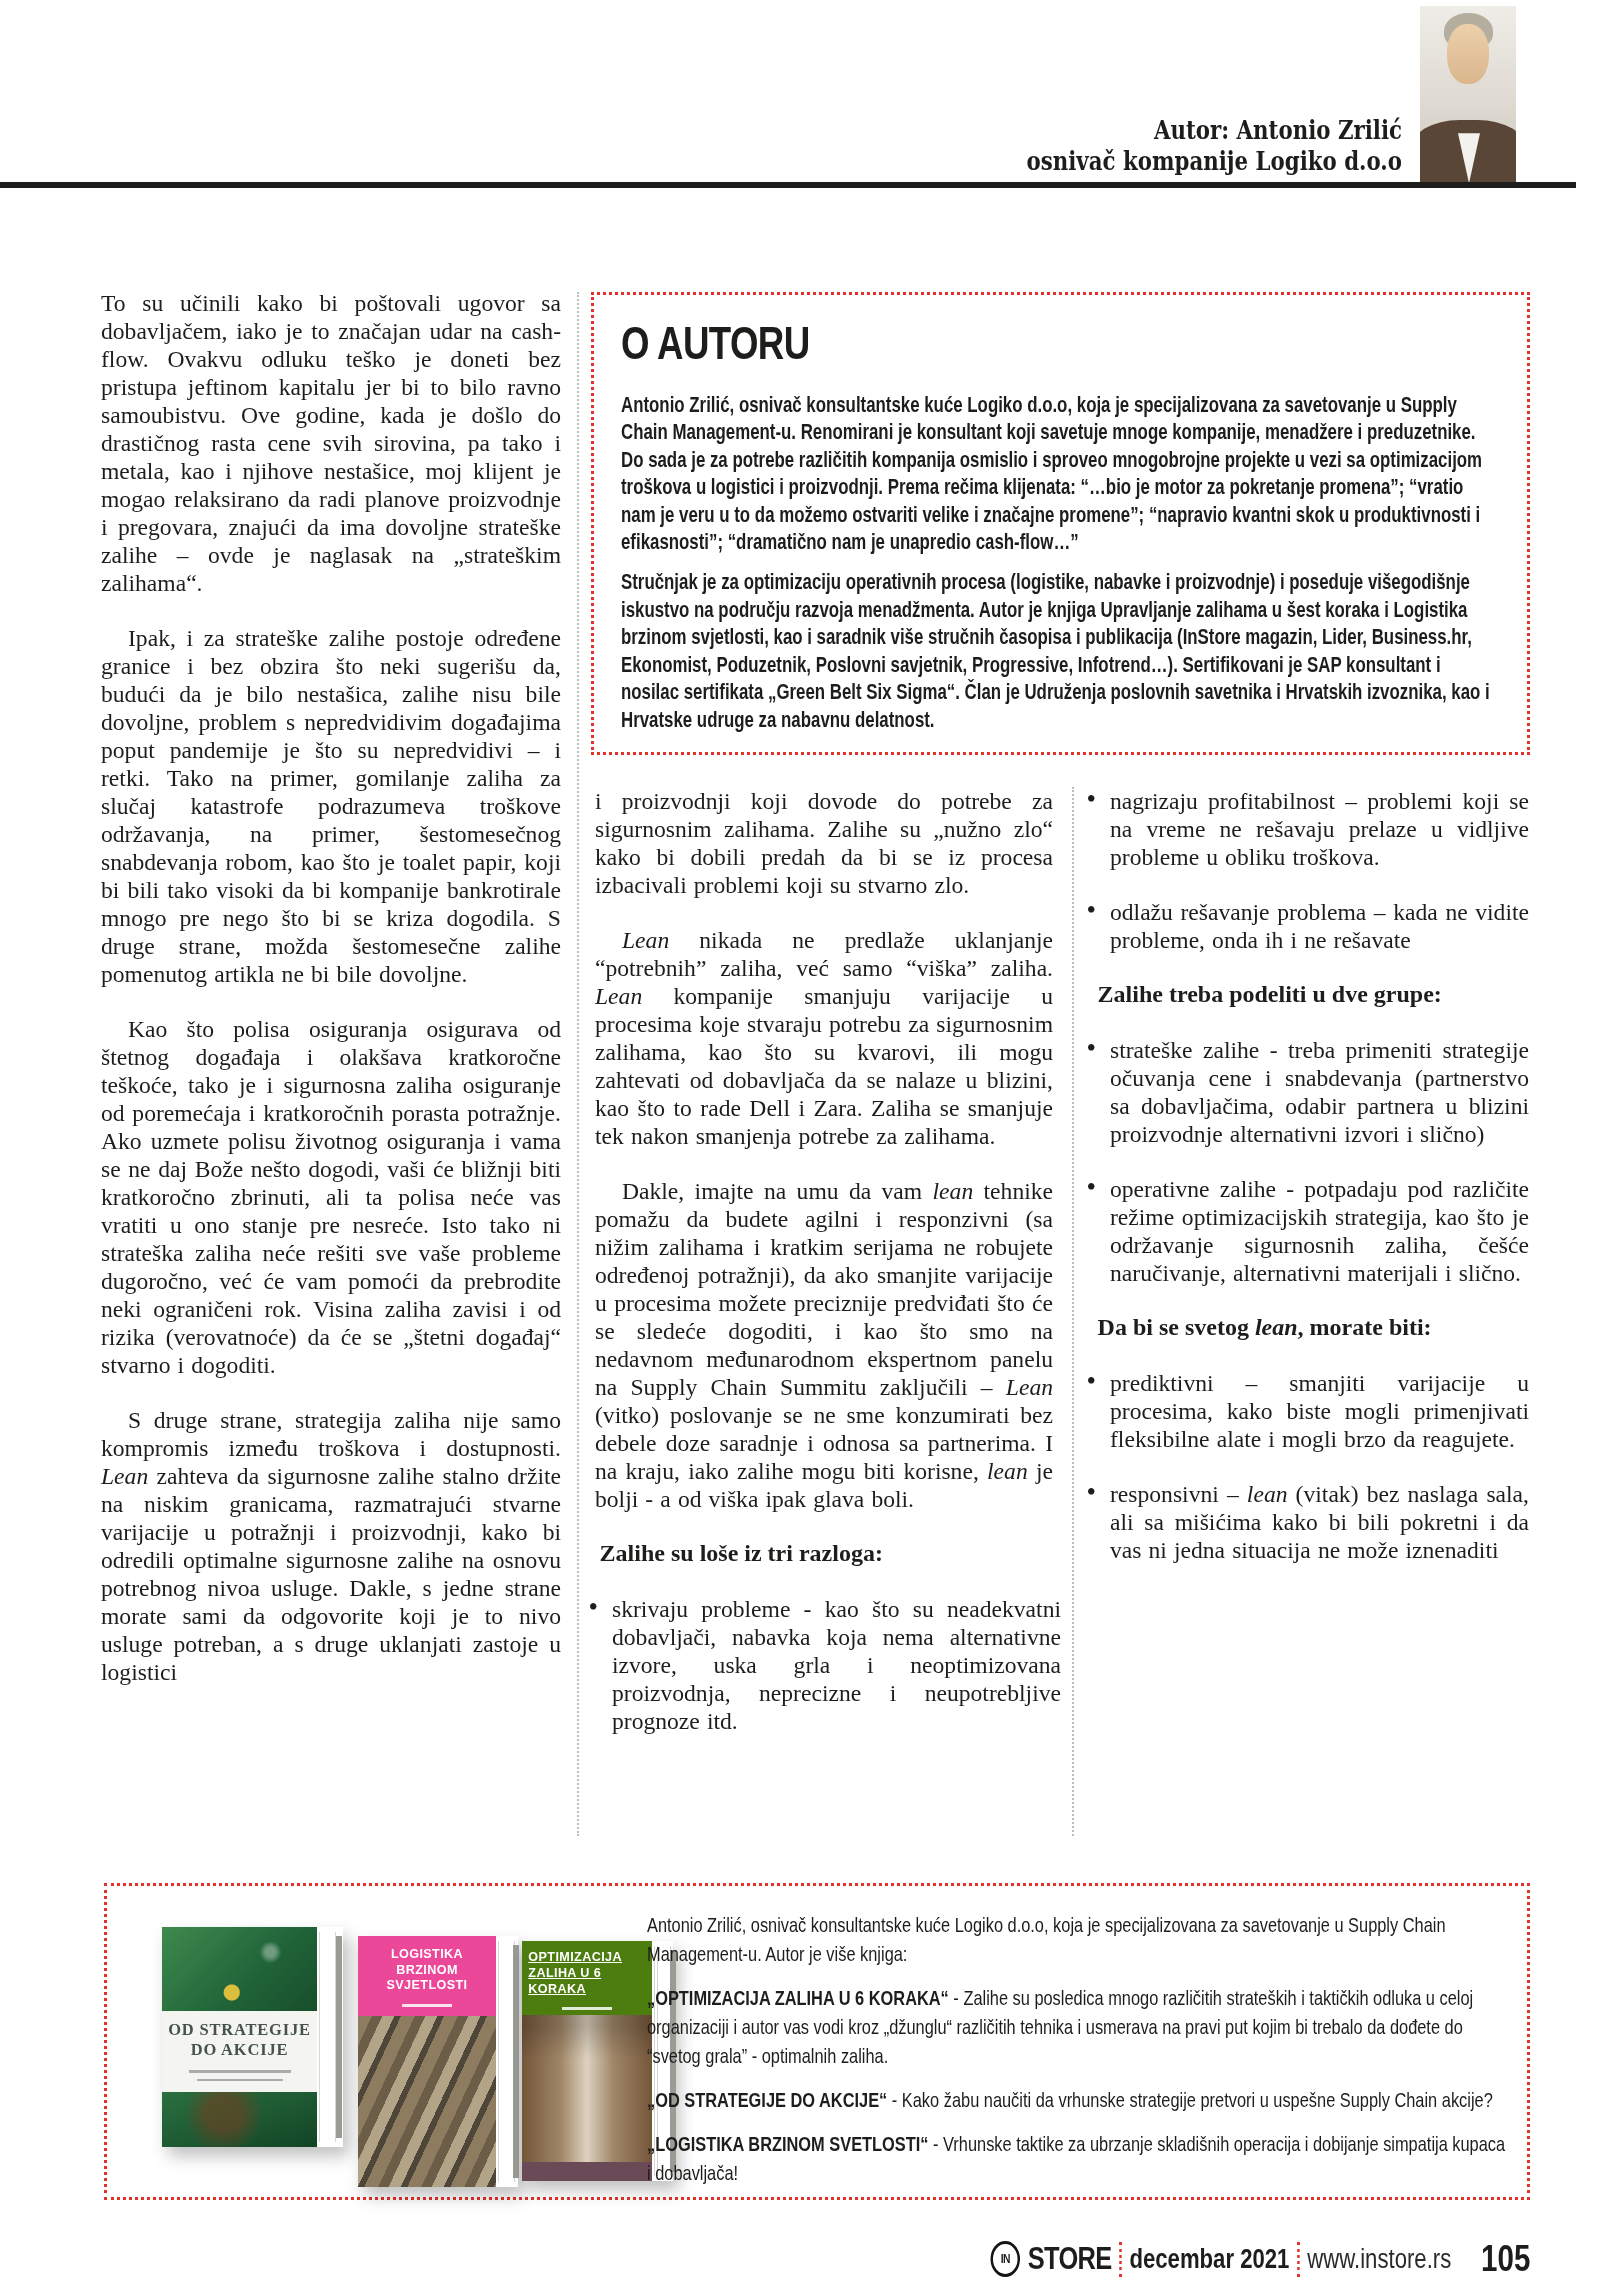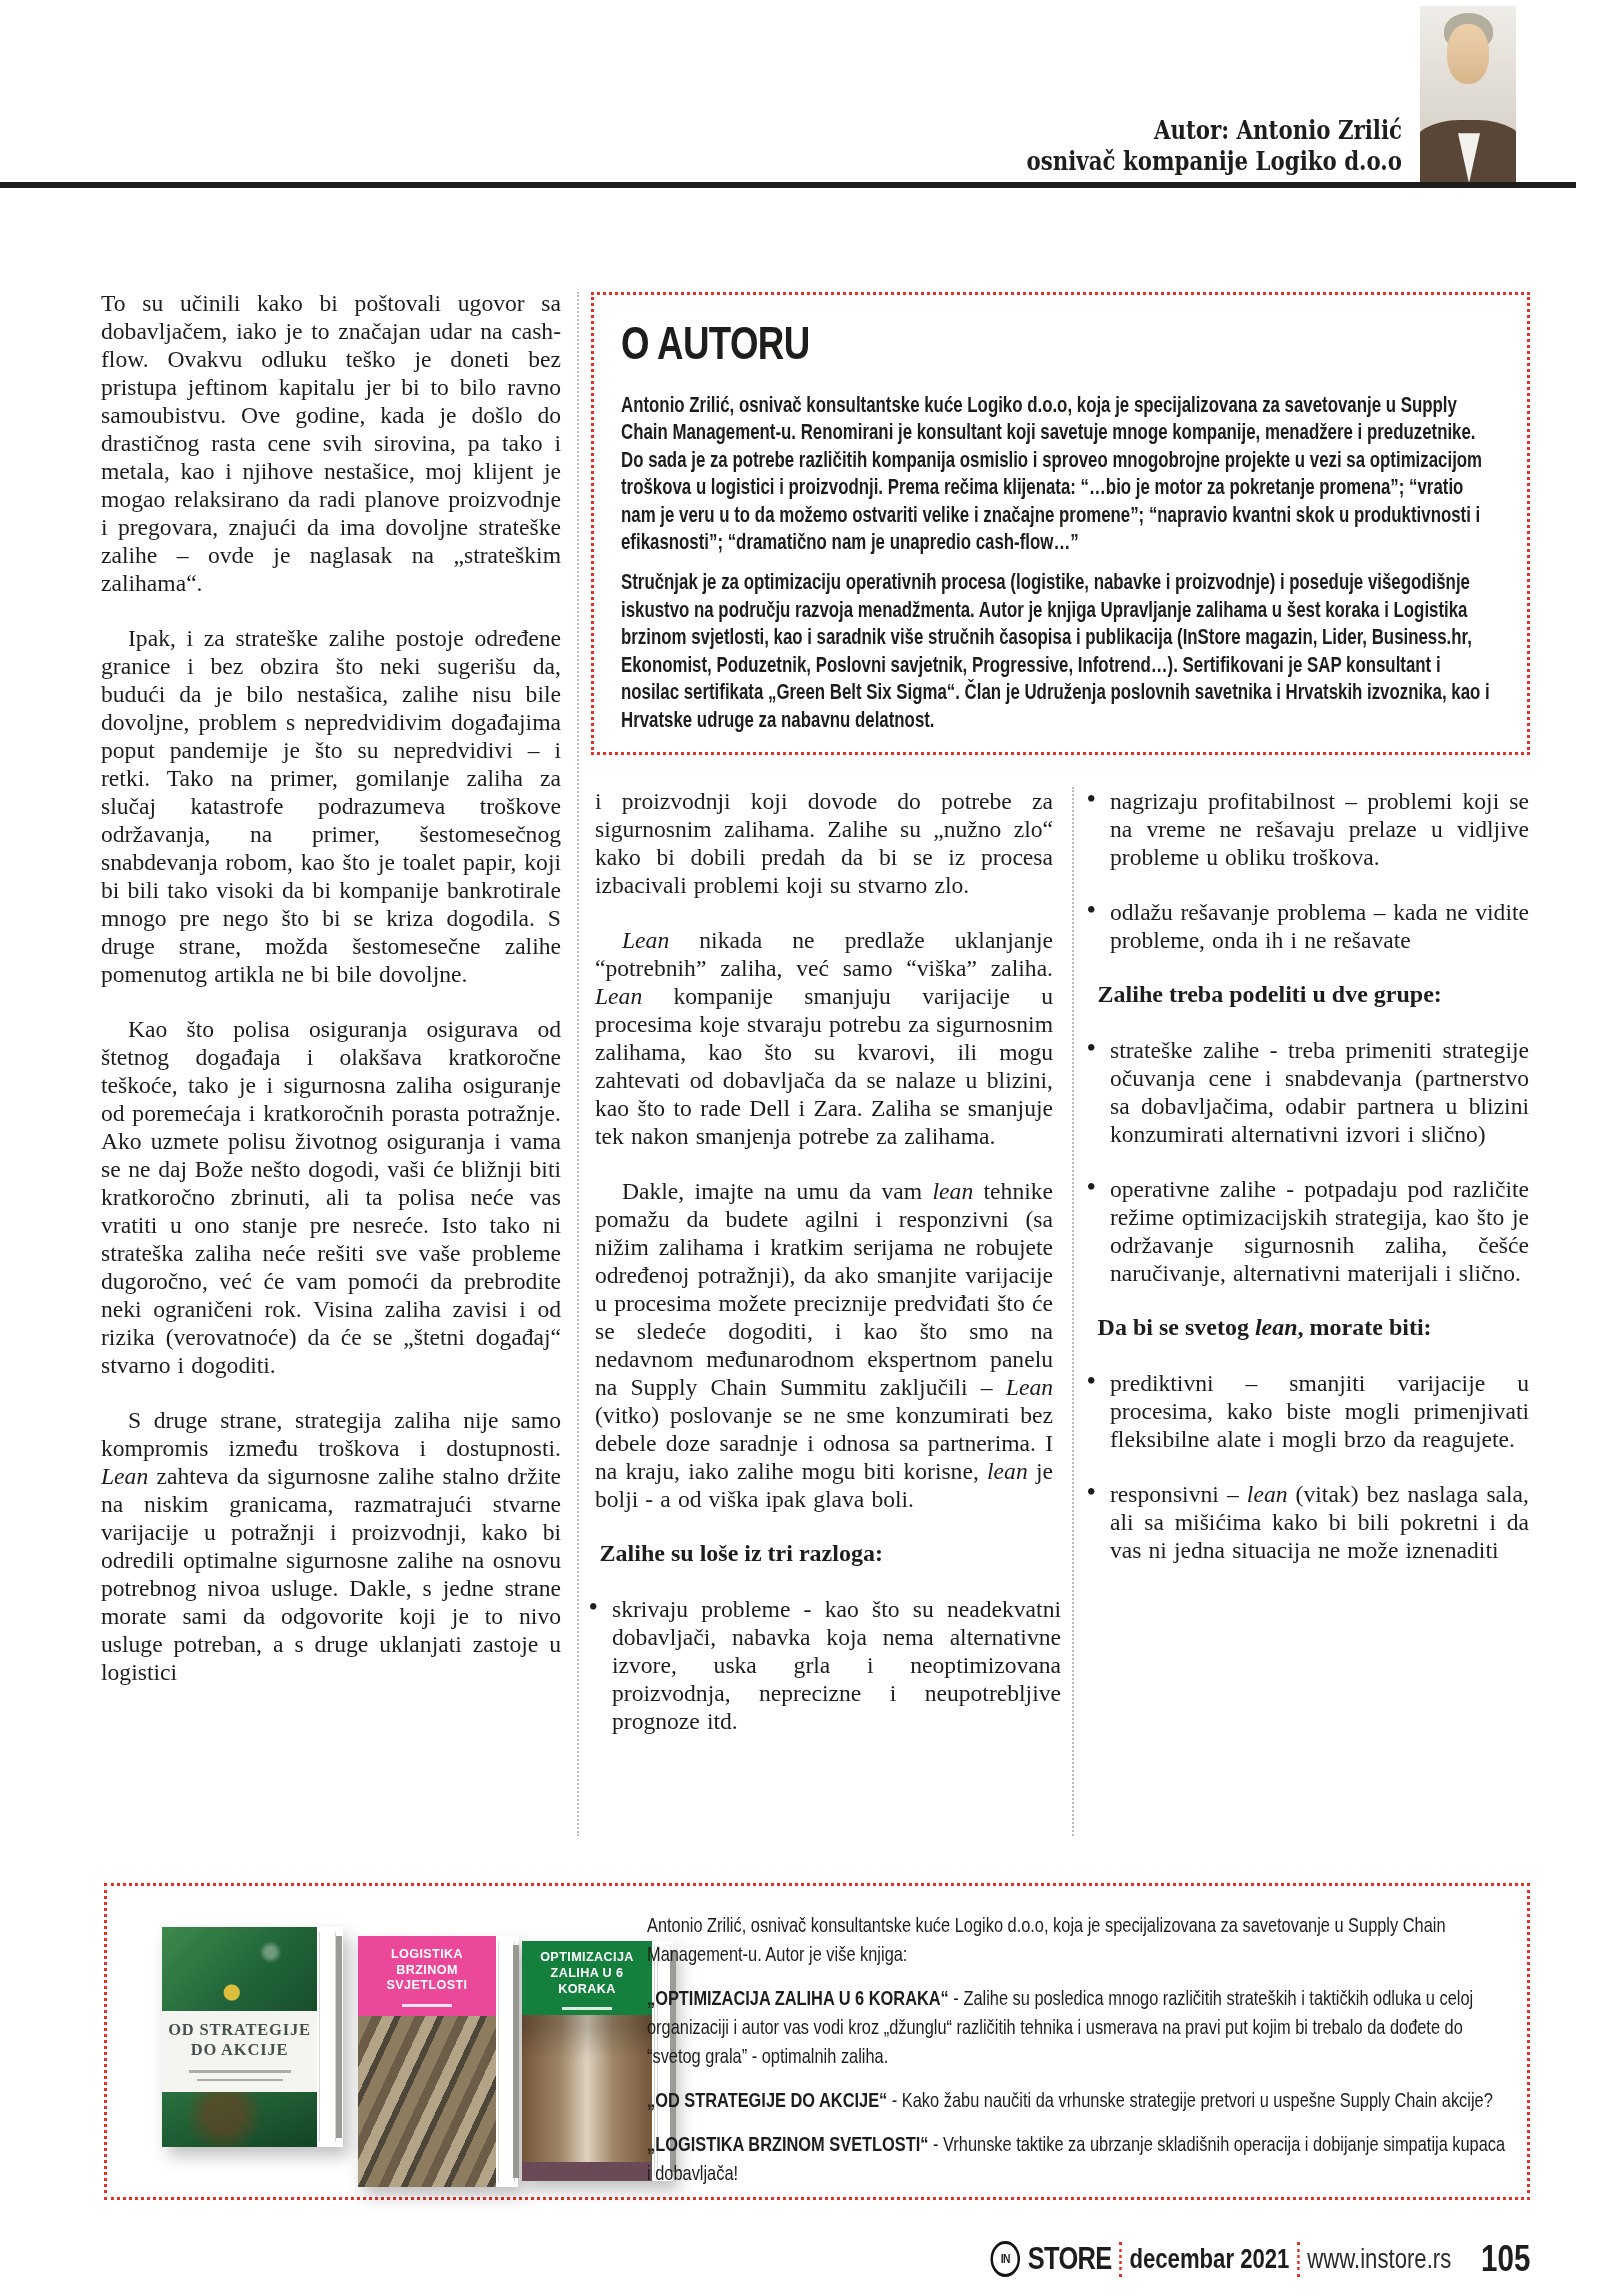--- a/index.html
+++ b/index.html
@@ -70,21 +70,21 @@
   .bookB .cover{position:absolute;left:0;top:0;width:138px;height:100%;}
   .bookB .pages{left:138px;} .bookB .backedge{left:155px;}
   .b-band{height:32%;background:#ec4899;color:#fff;text-align:center;box-sizing:border-box;padding:11px 7.9px 0;}
   .bk-title{font-family:"Liberation Sans",sans-serif;font-weight:bold;font-size:12.6px;line-height:15.7px;letter-spacing:0.4px;}
   .mini-bar{width:50px;height:3.1px;background:rgba(255,255,255,.85);margin:9.4px auto 0;}
   .b-photo{height:68%;background:
         repeating-linear-gradient(115deg,#8d7c60 0 12.6px,#6b5d48 12.6px 22px,#b3a487 22px 33px,#4e4638 33px 39px);}
   .bookC{left:415px;top:55px;width:151px;height:240px;}
   .bookC .cover{position:absolute;left:0;top:0;width:130px;height:100%;}
   .bookC .pages{left:130px;} .bookC .backedge{left:148px;}
-  .c-band{height:31%;background:#15803d;color:#fff;text-align:center;box-sizing:border-box;padding:9.4px 6.3px 0;}
+  .c-band{height:31%;background:#4d7c0f;color:#fff;box-sizing:border-box;padding:9.4px 6.3px 0;text-decoration:underline;}
   .c-photo{height:61%;background:
         linear-gradient(180deg,rgba(0,0,0,.18) 0 8%,rgba(0,0,0,0) 30%),
         linear-gradient(90deg,#74563a 0%,#a08768 30%,#ded2c0 50%,#a08768 70%,#74563a 100%);}
   .c-foot{height:8%;background:#6b4a58;}
   .books-text{position:absolute;left:540px;top:23.6px;width:864px;}
   .bt-inner{width:128%;transform:scaleX(0.78);transform-origin:0 0;
         font-family:"Liberation Sans",sans-serif;font-size:21px;line-height:29px;}
   .bt-inner p{margin:0 0 15px;}
 
   
@@ -140,21 +140,21 @@
     <p class="para ind"><span style="font-style: italic;">Lean</span><span> nikada ne predlaže uklanjanje “potrebnih” zaliha, već samo “viška” zaliha. </span><span style="font-style: italic;">Lean</span><span> kompanije smanjuju varijacije u procesima koje stvaraju potrebu za sigurnosnim zalihama, kao što su kvarovi, ili mogu zahtevati od dobavljača da se nalaze u blizini, kao što to rade Dell i Zara. Zaliha se smanjuje tek nakon smanjenja potrebe za zalihama.</span></p>
     <p class="para ind"><span>Dakle, imajte na umu da vam </span><span style="font-style: italic;">lean</span><span> tehnike pomažu da budete agilni i responzivni (sa nižim zalihama i kratkim serijama ne robujete određenoj potražnji), da ako smanjite varijacije u procesima možete preciznije predviđati što će se sledeće dogoditi, i kao što smo na nedavnom međunarodnom ekspertnom panelu na Supply Chain Summitu zaključili – </span><span style="font-style: italic;">Lean</span><span> (vitko) poslovanje se ne sme konzumirati bez debele doze saradnje i odnosa sa partnerima. I na kraju, iako zalihe mogu biti korisne, </span><span style="font-style: italic;">lean</span><span> je bolji - a od viška ipak glava boli.</span></p>
     <h3 class="subhead">Zalihe su loše iz tri razloga:</h3>
     <div class="bullet"><span>skrivaju probleme - kao što su neadekvatni dobavljači, nabavka koja nema alternativne izvore, uska grla i neoptimizovana proizvodnja, neprecizne i neupotrebljive prognoze itd.</span></div>
   </div>
 
   <div class="col col-right">
     <div class="bullet"><span>nagrizaju profitabilnost – problemi koji se na vreme ne rešavaju prelaze u vidljive probleme u obliku troškova.</span></div>
     <div class="bullet"><span>odlažu rešavanje problema – kada ne vidite probleme, onda ih i ne rešavate</span></div>
     <h3 class="subhead">Zalihe treba podeliti u dve grupe:</h3>
-    <div class="bullet"><span>strateške zalihe - treba primeniti strategije očuvanja cene i snabdevanja (partnerstvo sa dobavljačima, odabir partnera u blizini konzumirati alternativni izvori i slično)</span></div>
+    <div class="bullet"><span>strateške zalihe - treba primeniti strategije očuvanja cene i snabdevanja (partnerstvo sa dobavljačima, odabir partnera u blizini proizvodnje alternativni izvori i slično)</span></div>
     <div class="bullet"><span>operativne zalihe - potpadaju pod različite režime optimizacijskih strategija, kao što je održavanje sigurnosnih zaliha, češće naručivanje, alternativni materijali i slično.</span></div>
     <h3 class="subhead"><span>Da bi se svetog </span><span style="font-style: italic; font-weight: bold;">lean</span><span>, morate biti:</span></h3>
     <div class="bullet"><span>prediktivni – smanjiti varijacije u procesima, kako biste mogli primenjivati fleksibilne alate i mogli brzo da reagujete.</span></div>
     <div class="bullet"><span>responsivni – </span><span style="font-style: italic;">lean</span><span> (vitak) bez naslaga sala, ali sa mišićima kako bi bili pokretni i da vas ni jedna situacija ne može iznenaditi</span></div>
   </div>
 
   <section class="books-box">
     <div class="books">
       <div class="book bookA">
         <div class="cover">

